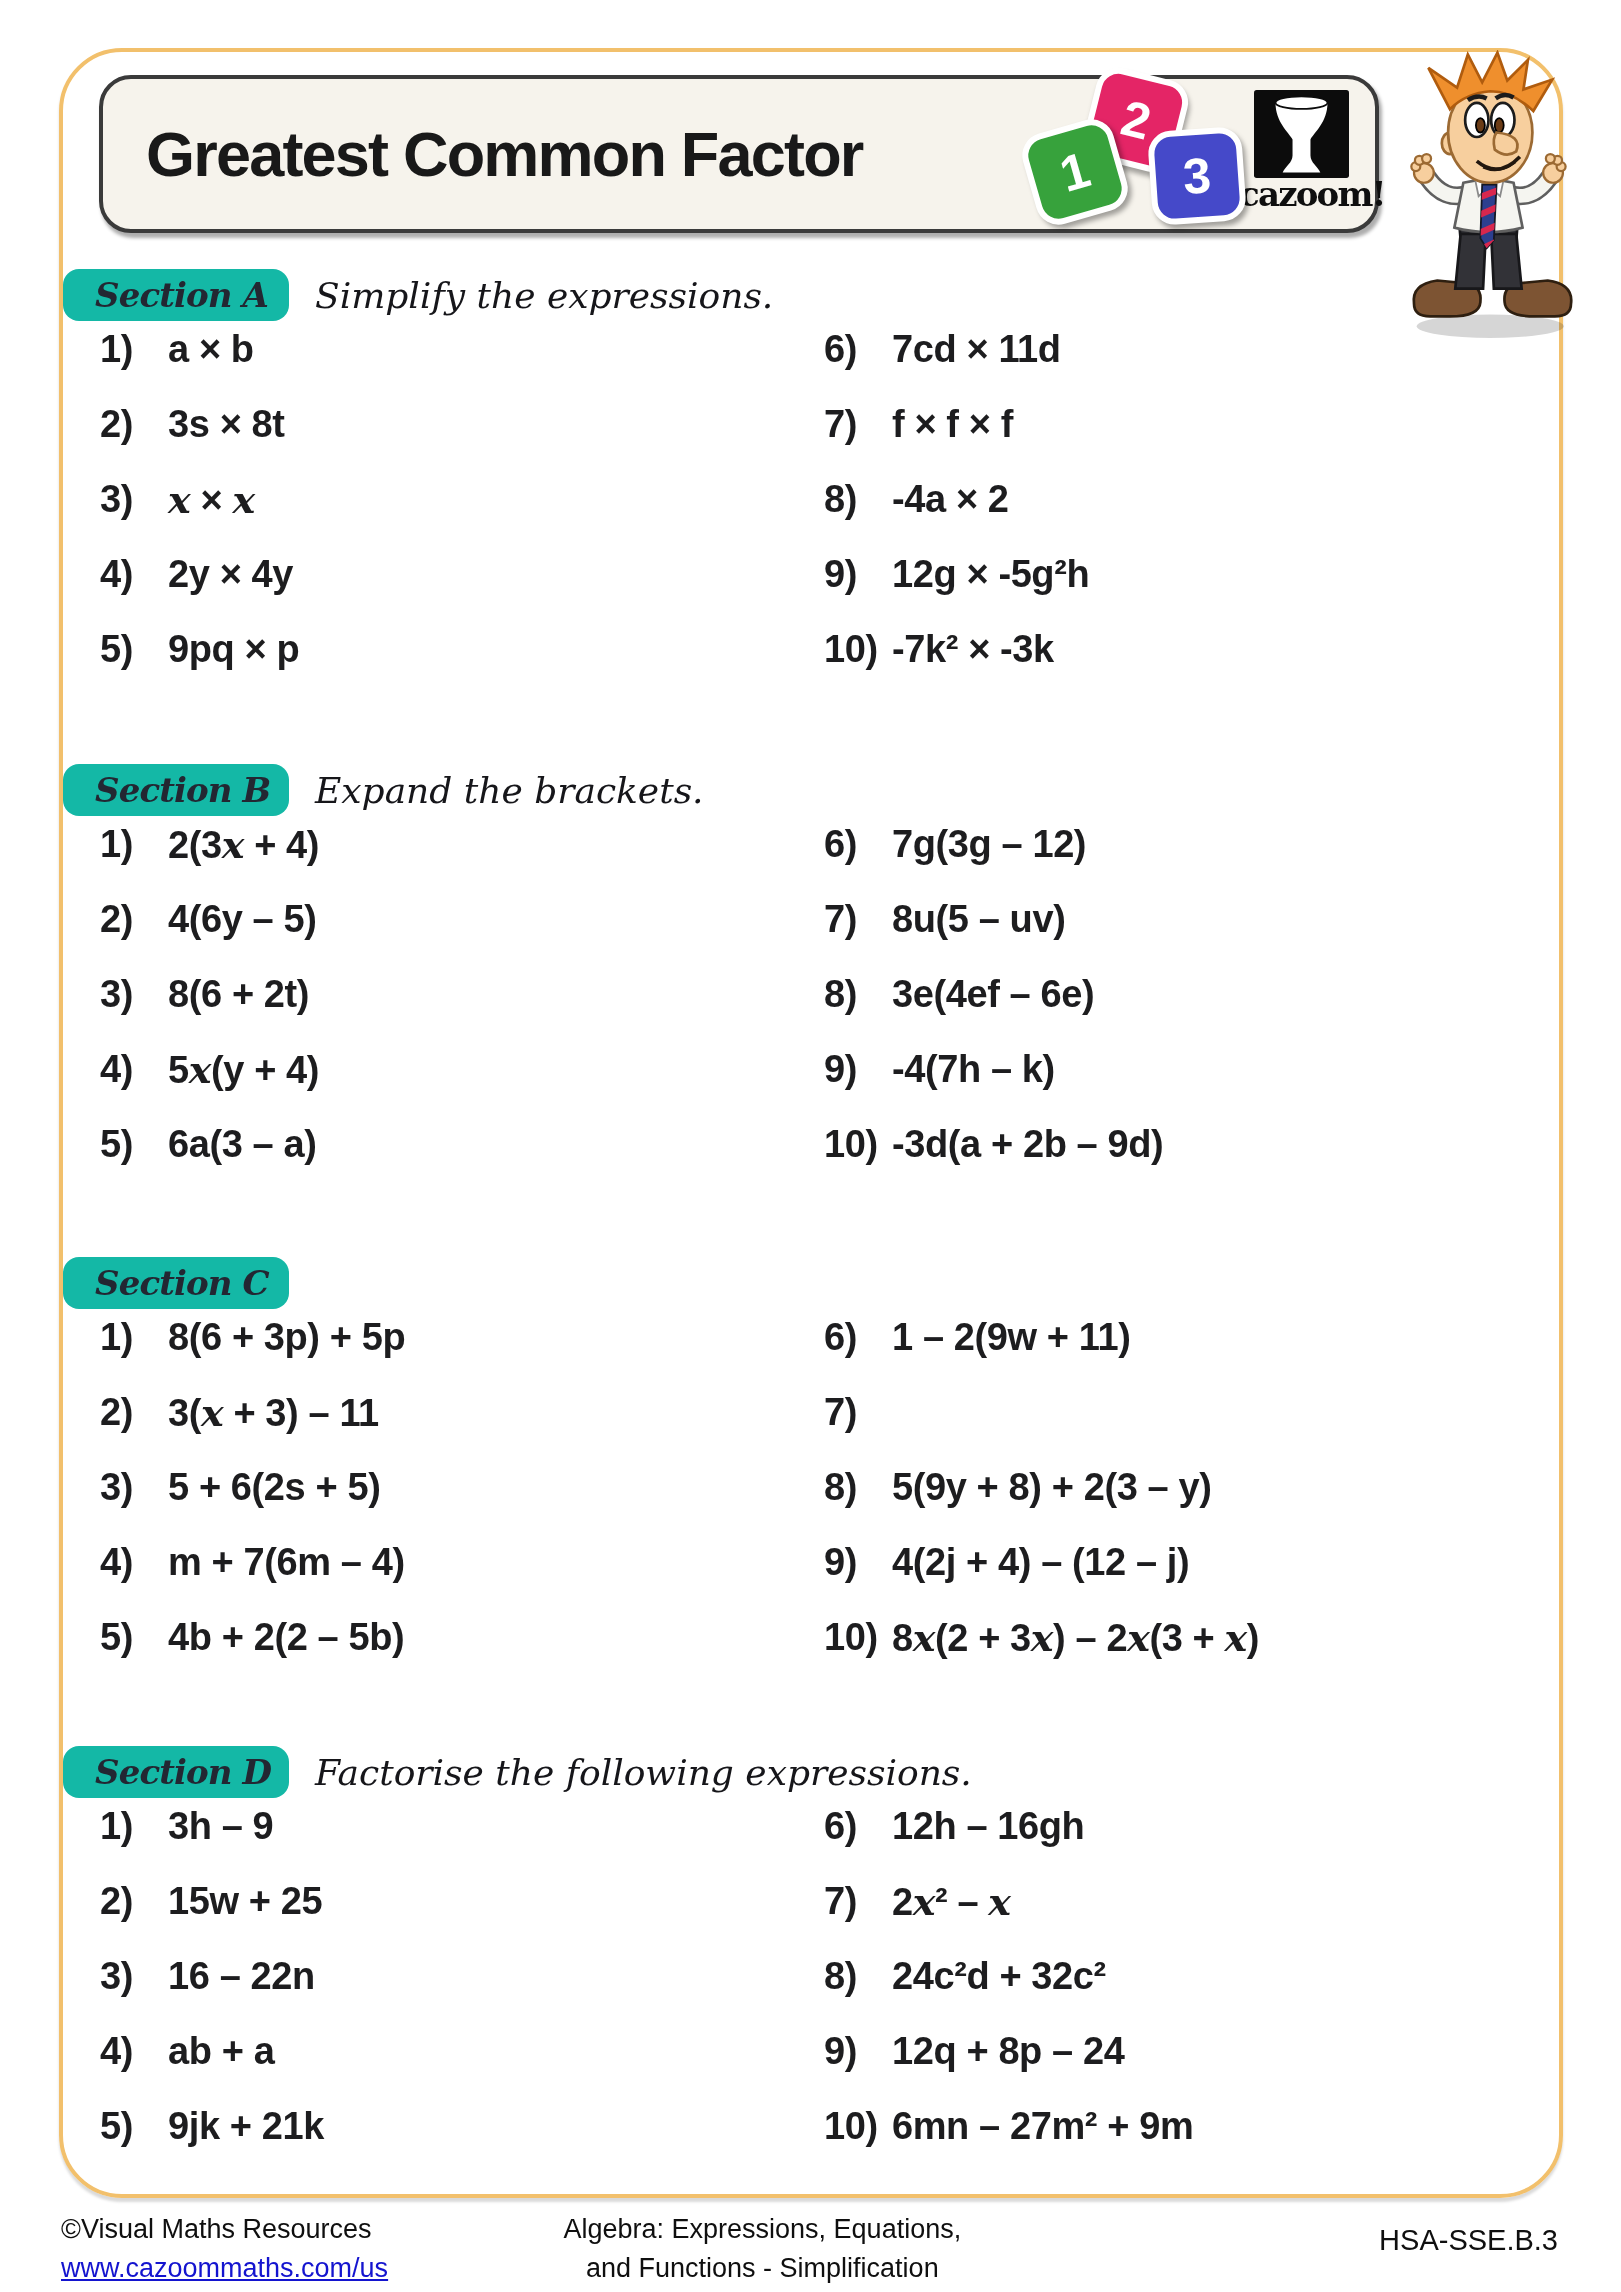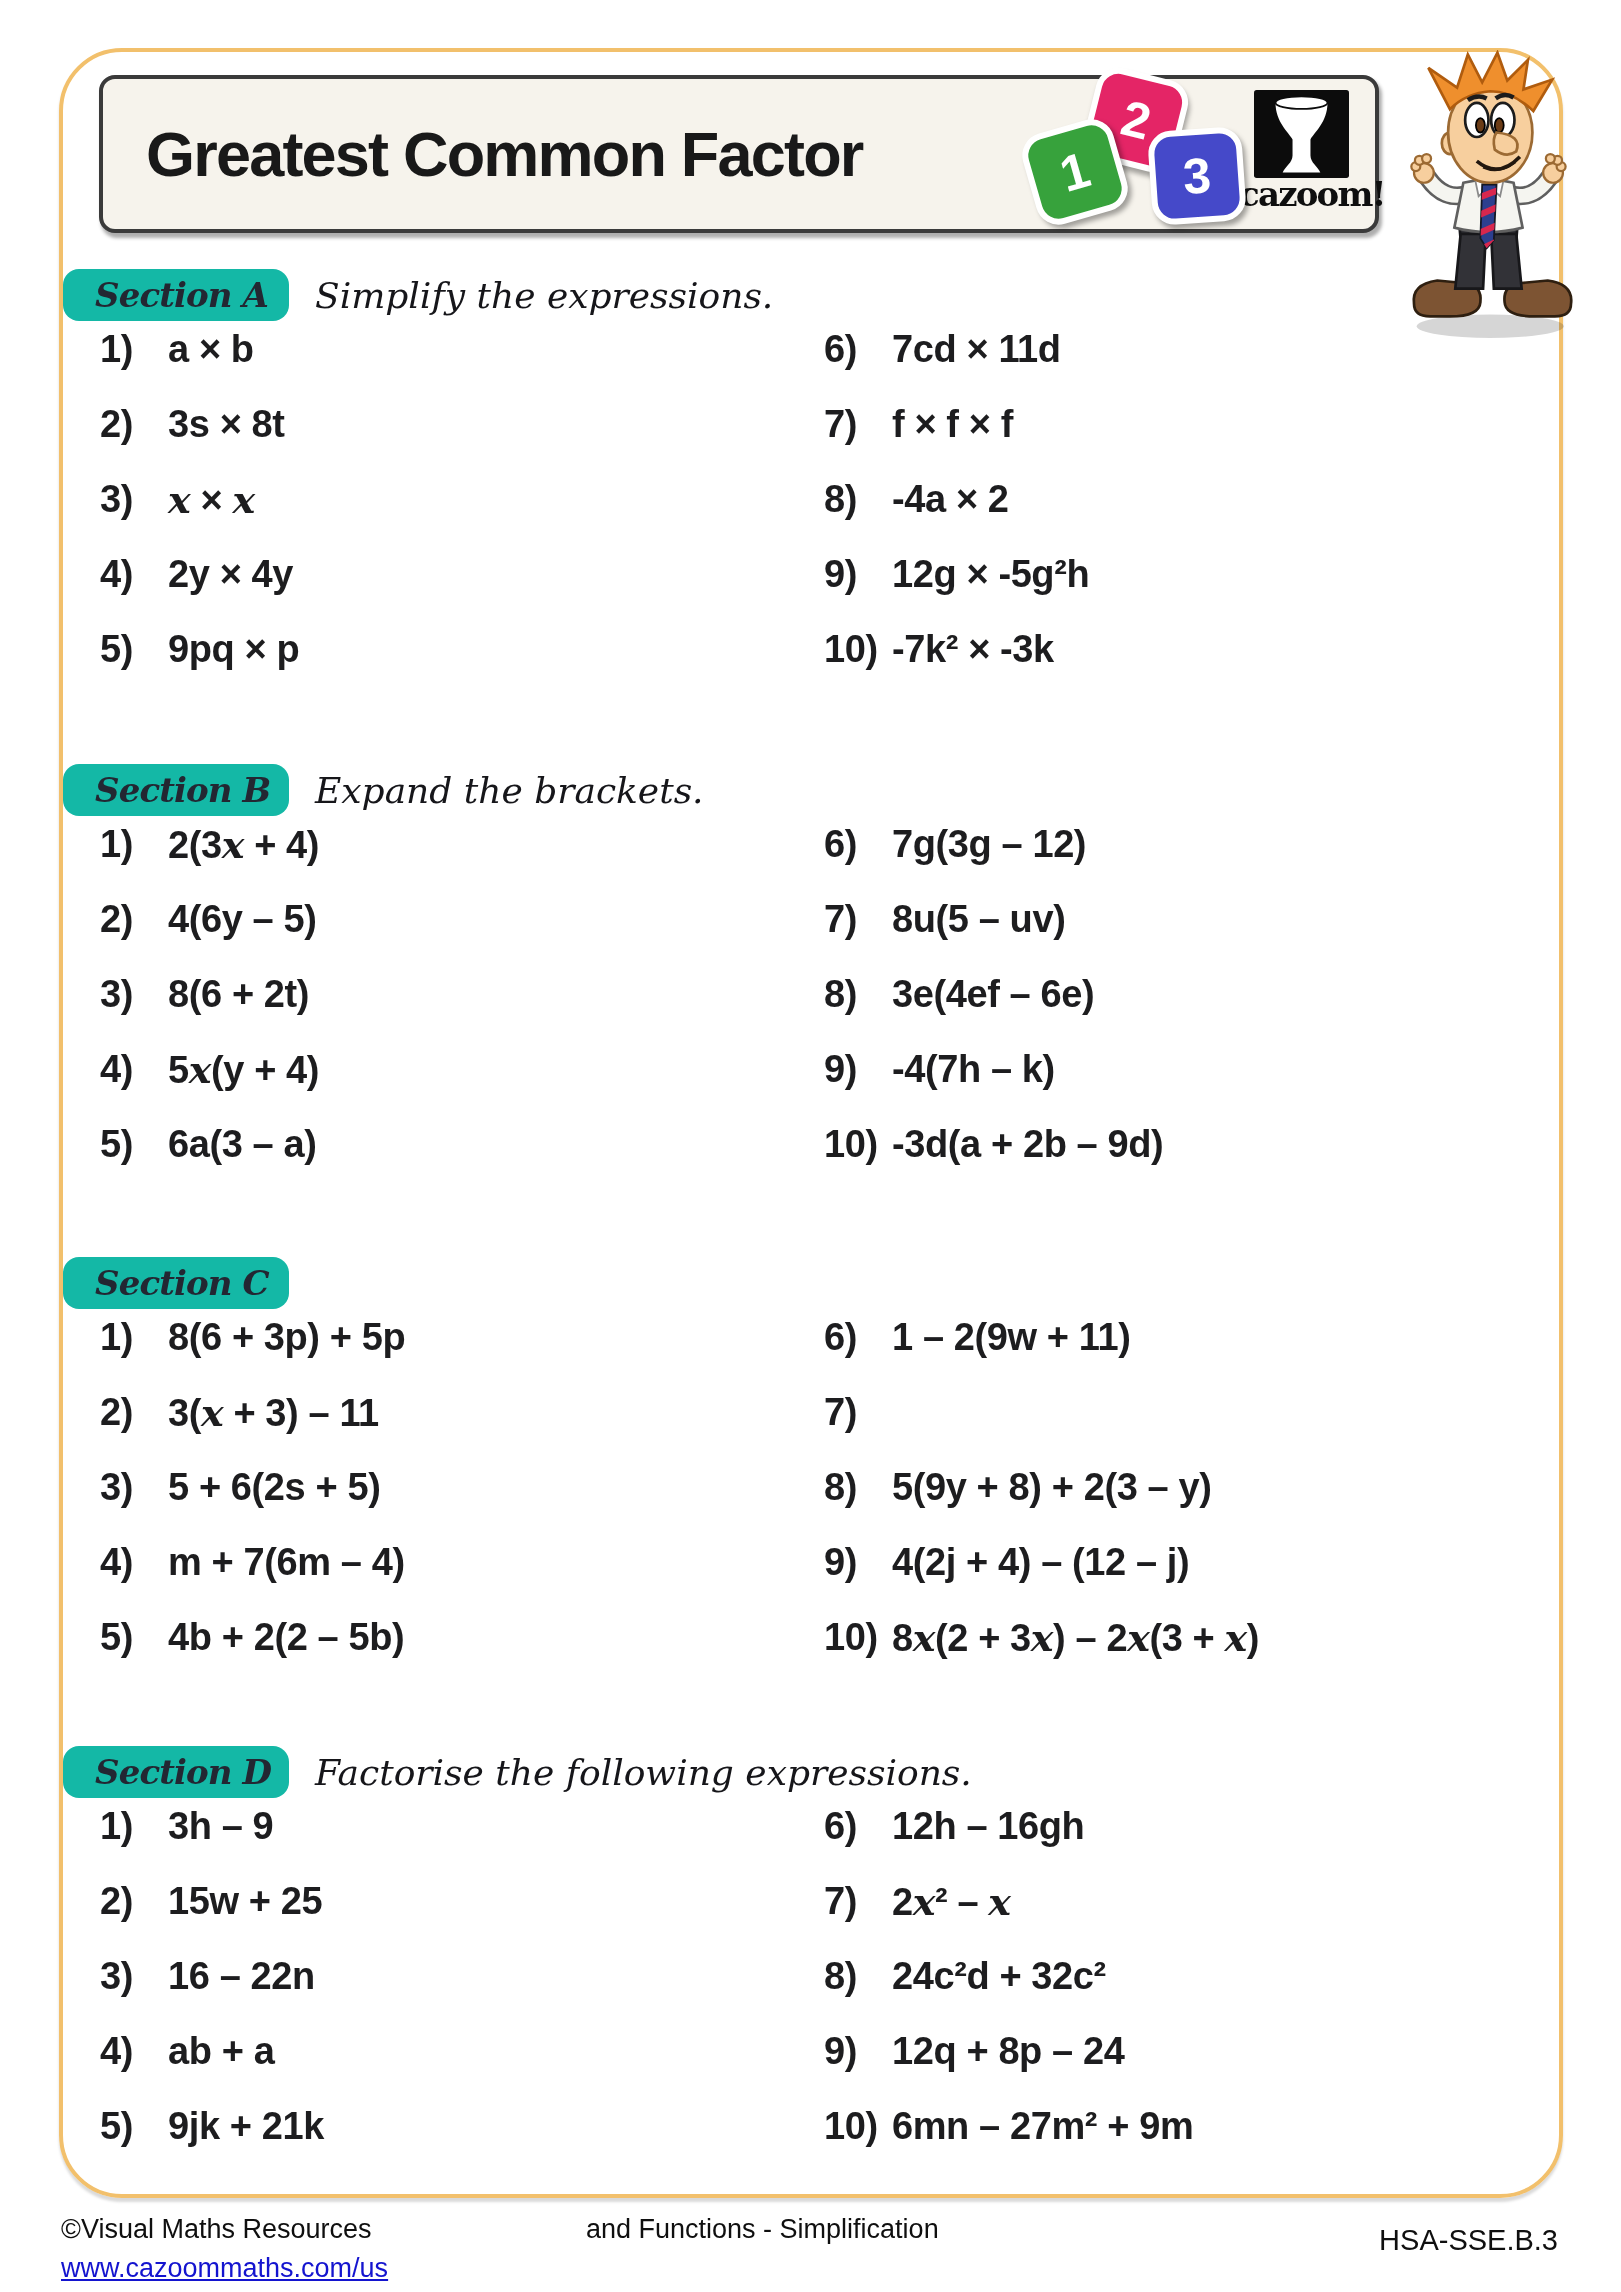--- a/index.html
+++ b/index.html
@@ -9,21 +9,21 @@
   }
   
   .page-border{
     position:absolute;left:59px;top:48px;width:1496px;height:2142px;
     border:4.5px solid #f2c06c;border-radius:63px;
     box-shadow:0 3.6px 2.7px rgba(0,0,0,.15);
   }
   
   .title-box{
     position:absolute;left:99px;top:75px;width:1272px;height:150px;
-    background:#f6f3ec;border:4.5px solid #3a3a3a;border-radius:16px;
+    background:#f6f3ec;border:4.5px solid #3a3a3a;border-radius:32px;
     box-shadow:2.7px 4.5px 3.6px rgba(0,0,0,.32);z-index:2;
   }
   .title-text{
     position:absolute;left:43px;top:50%;transform:translateY(-50%);
     font-size:63px;font-weight:800;letter-spacing:-1.8px;color:#191919;white-space:nowrap;
   }
   
   .die{
     position:absolute;width:82px;height:82px;border-radius:23px;border:6.3px solid #ffffff;
     display:flex;align-items:center;justify-content:center;
@@ -338,17 +338,18 @@
       </div>
   </div>
 </section>
 
 <footer class="footer">
   <div class="f-left">
     <div>©Visual Maths Resources</div>
     <div class="f-link">www.cazoommaths.com/us</div>
   </div>
   <div class="f-center">
+    <div>Algebra: Expressions, Equations,</div>
     <div>and Functions - Simplification</div>
   </div>
   <div class="f-right">HSA-SSE.B.3</div>
 </footer>
 
 
 </body></html>

